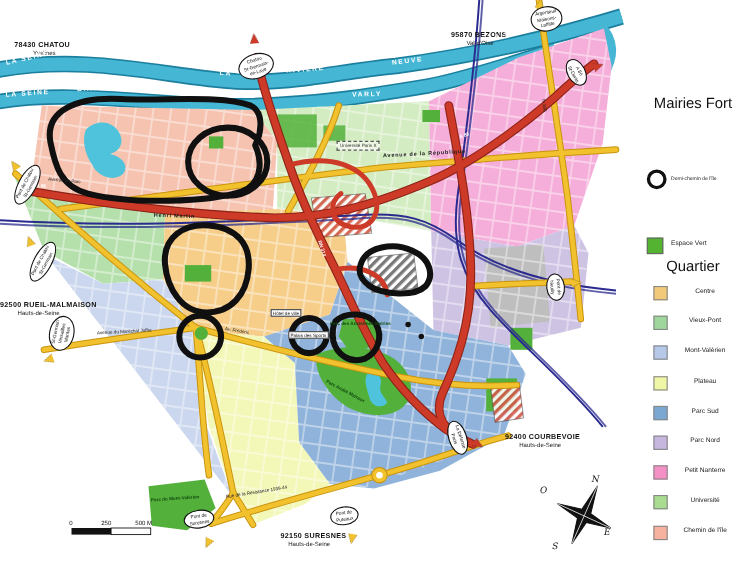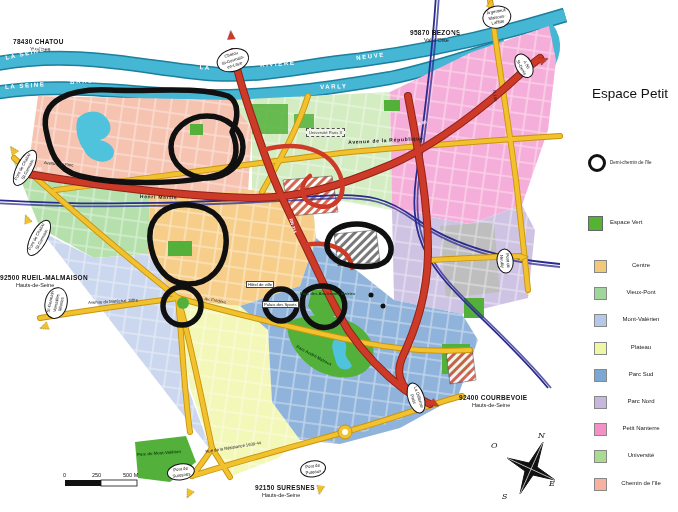--- a/index.html
+++ b/index.html
@@ -177,29 +177,30 @@
     <path d="M543,442 L537,467 L555,480 L533,475 L520,494 L525,471 L507,458 L529,463 Z" fill="#111" stroke="#111" stroke-width="1" stroke-linejoin="round"></path>
     <path d="M543,442 L520,494 M507,458 L555,480" stroke="#fff" stroke-width="0.7"></path>
     <text x="538" y="438" font-size="8" font-style="italic" fill="#111" font-family="DejaVu Serif, serif">N</text>
     <text x="491" y="448" font-size="8" font-style="italic" fill="#111" font-family="DejaVu Serif, serif">O</text>
     <text x="549" y="486" font-size="8" font-style="italic" fill="#111" font-family="DejaVu Serif, serif">E</text>
     <text x="502" y="499" font-size="8" font-style="italic" fill="#111" font-family="DejaVu Serif, serif">S</text>
   </g>
 </svg>
 
 <div id="legend">
-  <div class="ltitle" style="top:2px">Espace Petit</div>
+  <div class="ltitle" style="top:2px">Mairies Fort</div>
   <div id="fortrow">
     <span class="fortcircle"></span>
     <span class="fortlabel">Demi-chemin de l'île</span>
   </div>
   <div id="vertrow">
     <span class="swatchbig" id="vert-swatch" style="background: rgb(85, 179, 50);"></span>
     <span class="vertlabel">Espace Vert</span>
   </div>
+  <div class="ltitle" style="top:150px">Quartier</div>
   <div id="legend-rows">
         <div class="lrow" style="top: 176px;">
           <span class="lswatch" style="background: rgb(242, 201, 121);"></span>
           <span class="llabel">Centre</span>
         </div>
         <div class="lrow" style="top: 203.2px;">
           <span class="lswatch" style="background: rgb(159, 214, 155);"></span>
           <span class="llabel">Vieux-Pont</span>
         </div>
         <div class="lrow" style="top: 230.4px;">

